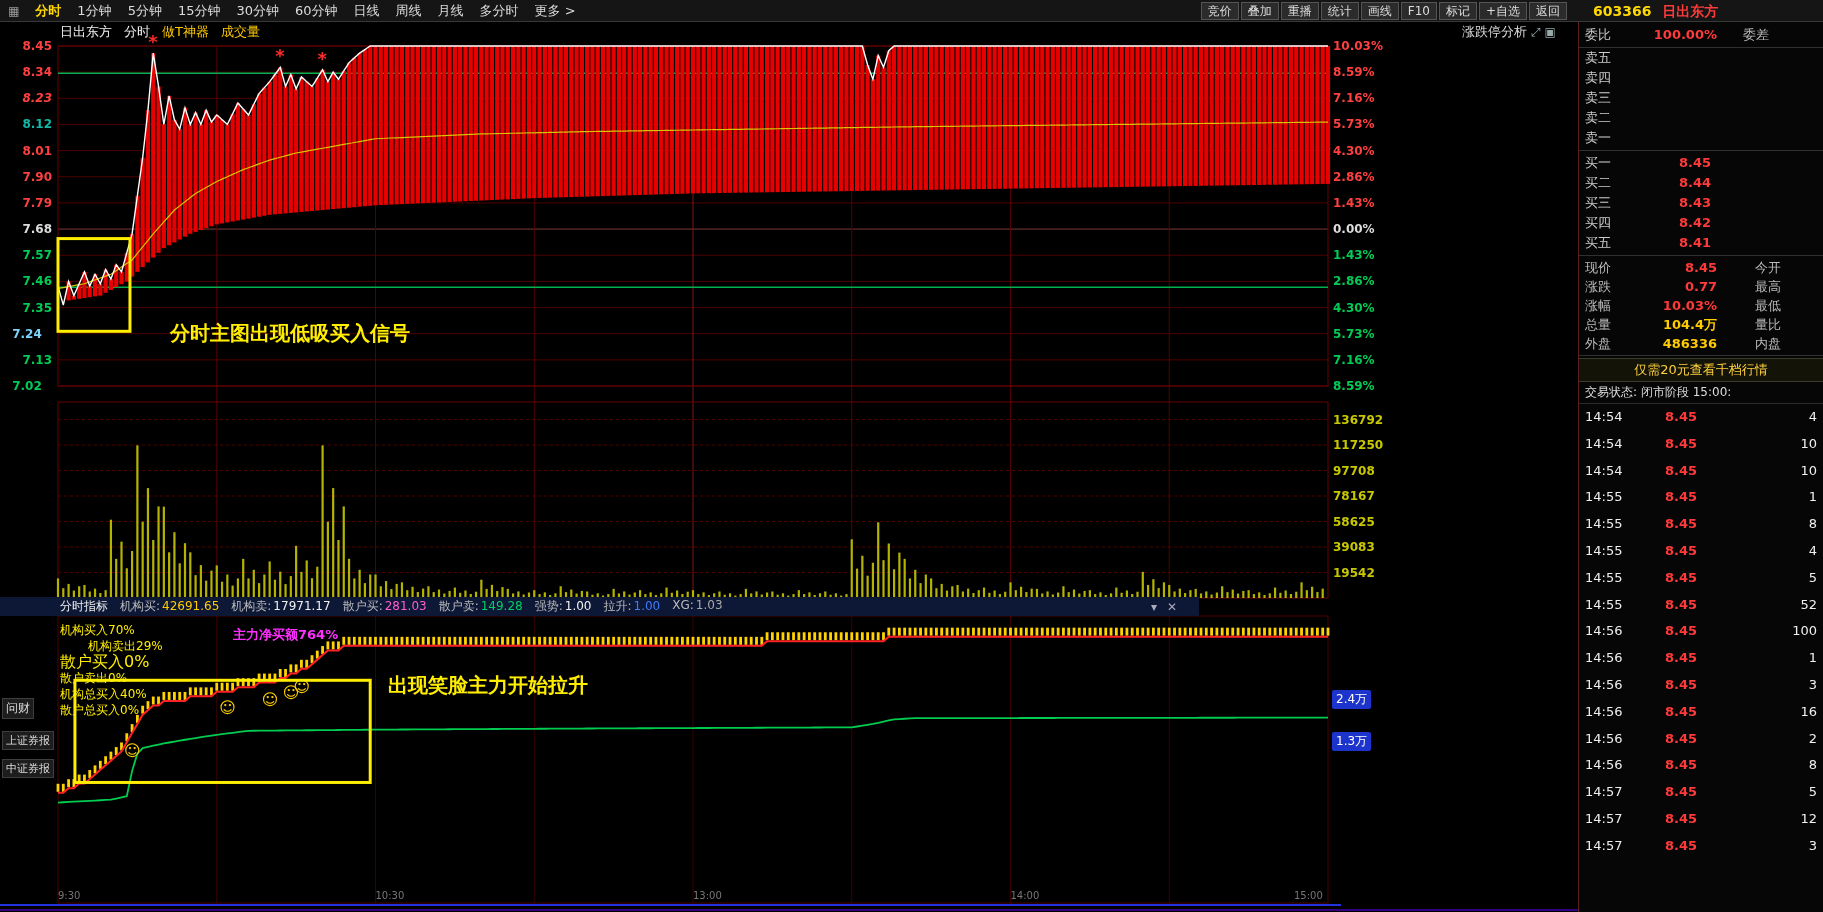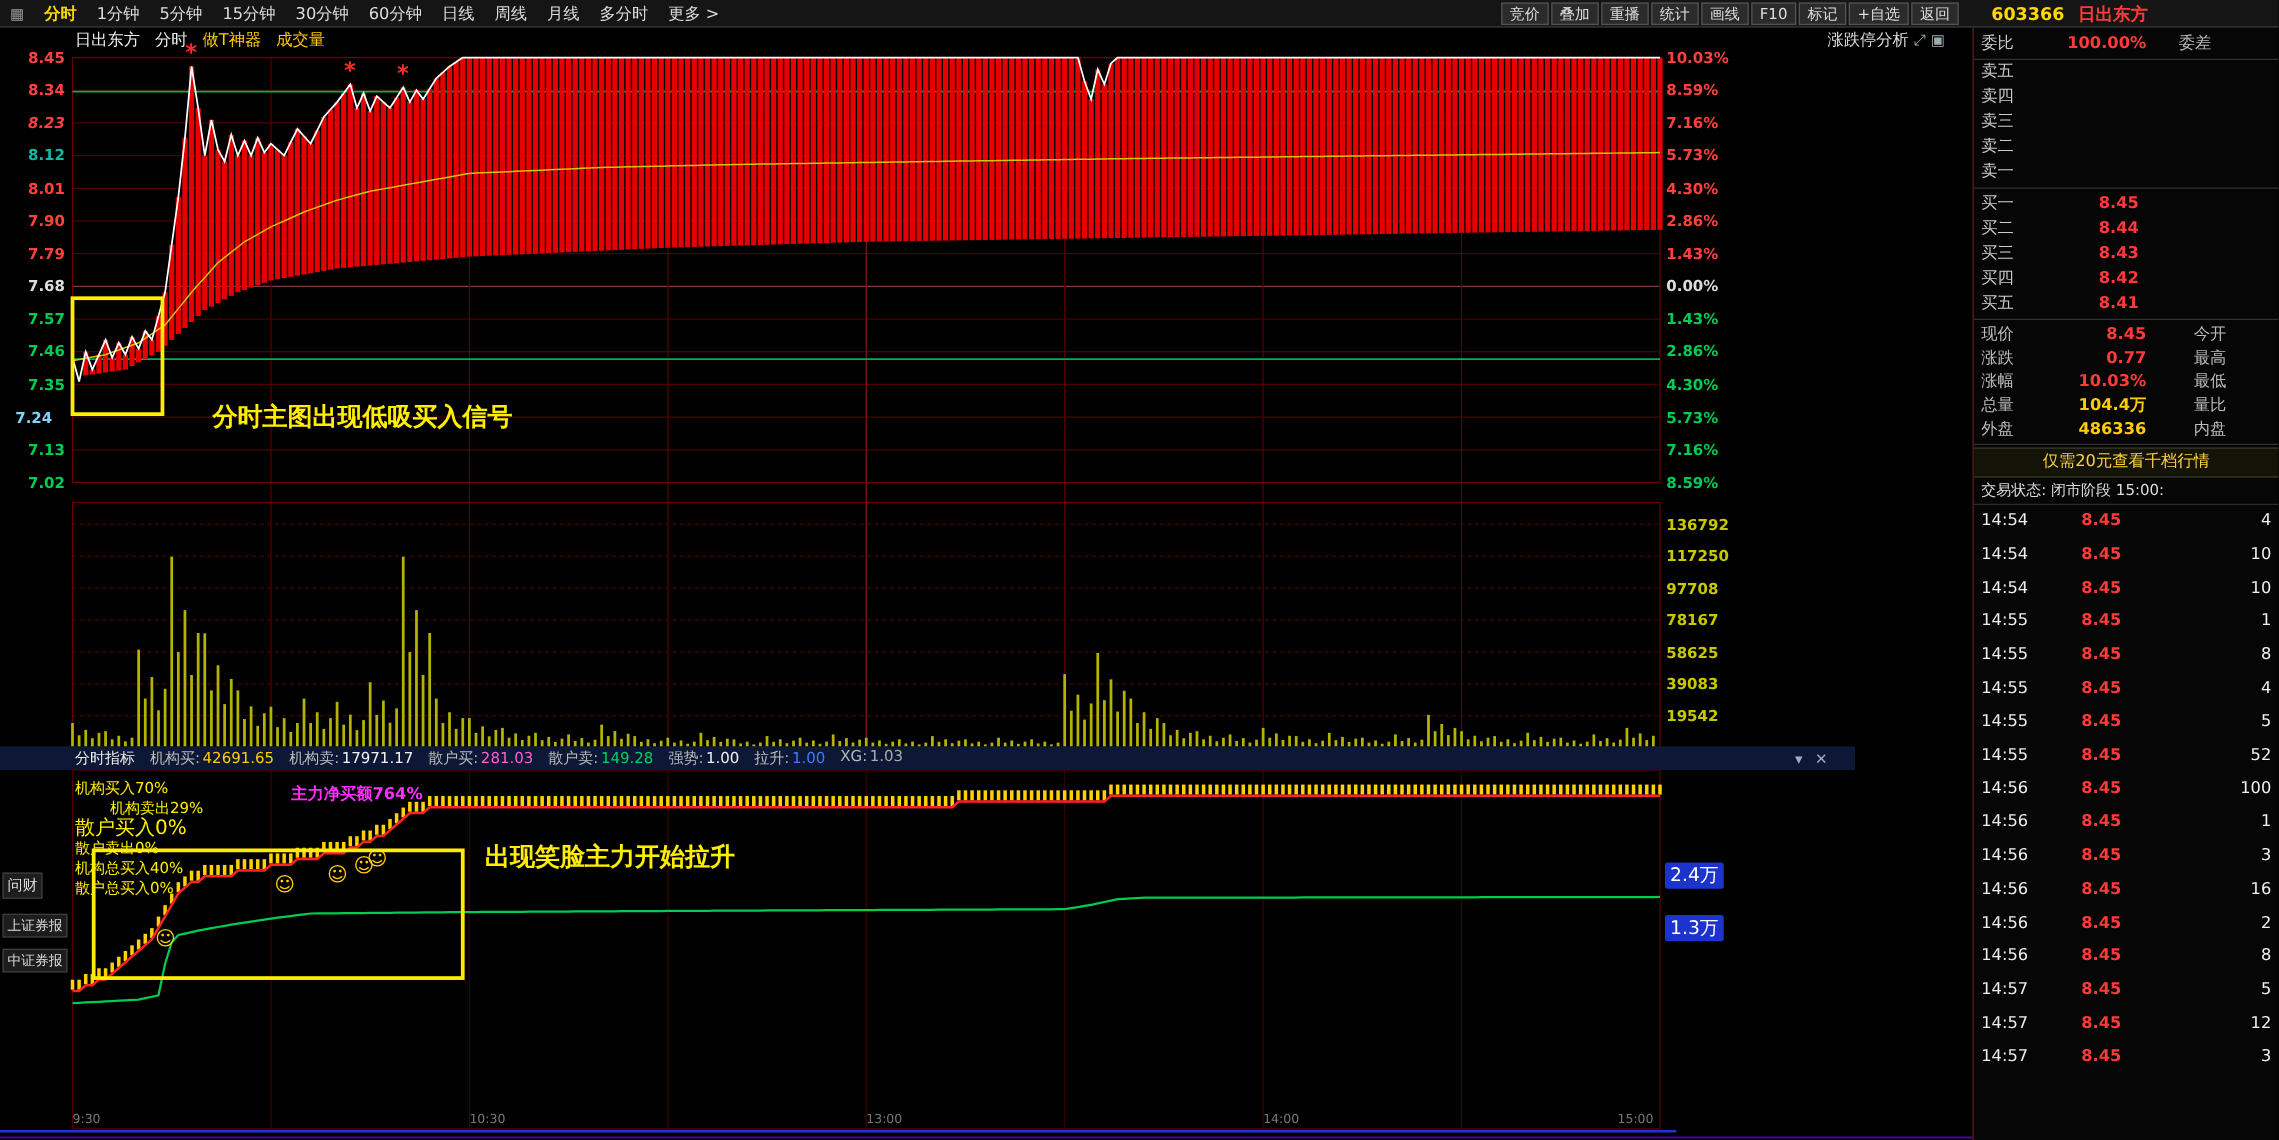--- a/index.html
+++ b/index.html
@@ -18,31 +18,31 @@
 .ticker .name{color:#ff3a3a}
 
 #chart-area{position:absolute;top:22px;left:0;width:1578px;height:890px;background:#000}
 #chart-svg{position:absolute;top:0;left:0}
 .chart-header{position:absolute;top:0;left:0;width:1578px;height:20px;display:flex;align-items:center;font-size:13px;padding-left:60px;z-index:5}
 .ch-item{margin-right:12px;white-space:nowrap}
 .ch-right{position:absolute;left:1462px;top:0;height:20px;display:flex;gap:4px;align-items:center;color:#ddd}
 .ch-ico{color:#9aa;font-size:12px;cursor:pointer}
 .ax-label{position:absolute;font-size:12px;font-weight:600;line-height:16px;height:16px;white-space:nowrap;z-index:4}
 
-.ind-header{position:absolute;top:575px;left:0;width:1484px;height:19px;background:#0d1736;display:flex;align-items:center;font-size:12px;padding-left:60px;z-index:6}
+.ind-header{position:absolute;top:575px;left:0;width:1199px;height:19px;background:#0d1736;display:flex;align-items:center;font-size:12px;padding-left:60px;z-index:6}
 .ind-title{color:#eee;margin-right:12px}
 .ind-field{margin-right:12px;white-space:nowrap}
 .ind-field .lbl{color:#bbb;margin-right:2px}
 .ind-ctrl{position:absolute;right:22px;top:0;height:19px;display:flex;gap:10px;align-items:center;color:#aab}
 
 .annot{position:absolute;color:#ffee00;font-weight:bold;font-size:20px;z-index:7;white-space:nowrap}
 #annot-main{left:170px;top:298px}
 #annot-ind{left:388px;top:650px}
 #net-buy{position:absolute;left:233px;top:604px;color:#ff30ff;font-size:13px;font-weight:bold;z-index:7}
-.tag{position:absolute;left:1332px;background:#1c33cc;color:#fff;font-size:15px;padding:1px 4px;border-radius:2px;z-index:7}
+.tag{position:absolute;left:1332px;background:#1c33cc;color:#fff;font-size:12px;padding:1px 4px;border-radius:2px;z-index:7}
 #tag-1{top:668px}
 #tag-2{top:710px}
 .sidebar-tab{position:absolute;left:2px;background:#1d1d1d;border:1px solid #3e3e3e;color:#ddd;padding:1px 3px;font-size:11px;z-index:8;white-space:nowrap;cursor:pointer}
 #stab-0{top:676px;font-size:12px}
 #stab-1{top:709px}
 #stab-2{top:737px}
 
 .right-panel{position:absolute;top:22px;left:1578px;width:245px;height:890px;background:#060606;border-left:1px solid #5a2020;font-size:13px;overflow:hidden;z-index:20}
 .rp-weibi{display:grid;grid-template-columns:40px 92px 1fr;padding:0 6px;height:26px;line-height:26px;border-bottom:1px solid #303030}
 .rp-weibi .wc{padding-left:26px;color:#bbb}
@@ -932,21 +932,21 @@
     <div class="ax-label" style="left: 2px; top: 94.4615px; width: 50px; text-align: right; color: #14b8a6;">8.12</div>
     <div class="ax-label" style="left: 2px; top: 120.615px; width: 50px; text-align: right; color: rgb(255, 64, 64);">8.01</div>
     <div class="ax-label" style="left: 2px; top: 146.769px; width: 50px; text-align: right; color: rgb(255, 64, 64);">7.90</div>
     <div class="ax-label" style="left: 2px; top: 172.923px; width: 50px; text-align: right; color: rgb(255, 64, 64);">7.79</div>
     <div class="ax-label" style="left: 2px; top: 199.077px; width: 50px; text-align: right; color: rgb(221, 221, 221);">7.68</div>
     <div class="ax-label" style="left: 2px; top: 225.231px; width: 50px; text-align: right; color: rgb(0, 204, 85);">7.57</div>
     <div class="ax-label" style="left: 2px; top: 251.385px; width: 50px; text-align: right; color: rgb(0, 204, 85);">7.46</div>
     <div class="ax-label" style="left: 2px; top: 277.538px; width: 50px; text-align: right; color: rgb(0, 204, 85);">7.35</div>
     <div class="ax-label" style="left: 2px; top: 303.692px; width: 50px; text-align: center; color: #7dd3fc;">7.24</div>
     <div class="ax-label" style="left: 2px; top: 329.846px; width: 50px; text-align: right; color: rgb(0, 204, 85);">7.13</div>
-    <div class="ax-label" style="left: 2px; top: 356px; width: 50px; text-align: right; color: rgb(0, 204, 85);">7.02</div>
+    <div class="ax-label" style="left: 2px; top: 356px; width: 50px; text-align: center; color: rgb(0, 204, 85);">7.02</div>
     <div class="ax-label" style="left: 1333px; top: 16px; color: rgb(255, 64, 64);">10.03%</div>
     <div class="ax-label" style="left: 1333px; top: 42.1538px; color: rgb(255, 64, 64);">8.59%</div>
     <div class="ax-label" style="left: 1333px; top: 68.3077px; color: rgb(255, 64, 64);">7.16%</div>
     <div class="ax-label" style="left: 1333px; top: 94.4615px; color: rgb(255, 64, 64);">5.73%</div>
     <div class="ax-label" style="left: 1333px; top: 120.615px; color: rgb(255, 64, 64);">4.30%</div>
     <div class="ax-label" style="left: 1333px; top: 146.769px; color: rgb(255, 64, 64);">2.86%</div>
     <div class="ax-label" style="left: 1333px; top: 172.923px; color: rgb(255, 64, 64);">1.43%</div>
     <div class="ax-label" style="left: 1333px; top: 199.077px; color: rgb(221, 221, 221);">0.00%</div>
     <div class="ax-label" style="left: 1333px; top: 225.231px; color: rgb(0, 204, 85);">1.43%</div>
     <div class="ax-label" style="left: 1333px; top: 251.385px; color: rgb(0, 204, 85);">2.86%</div>

